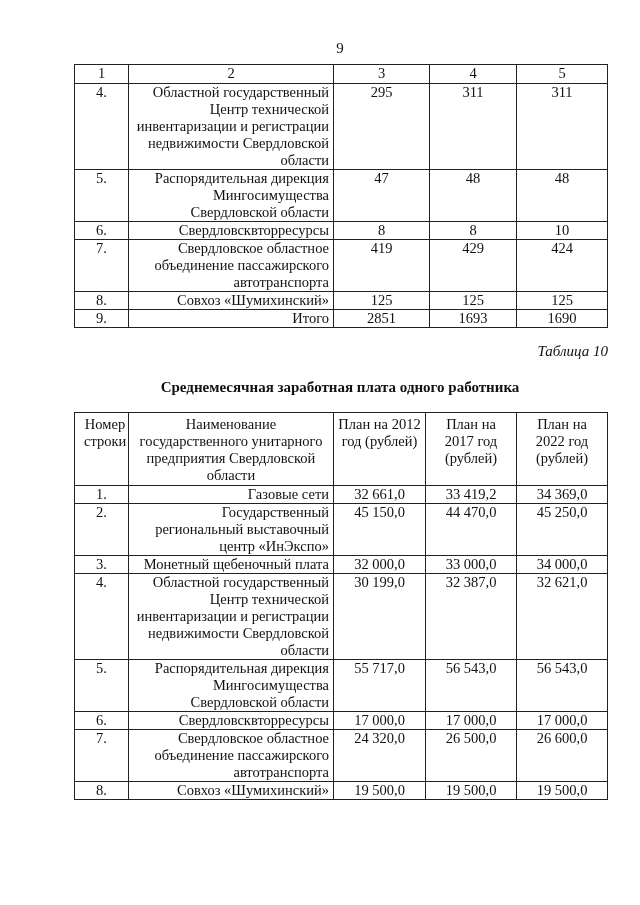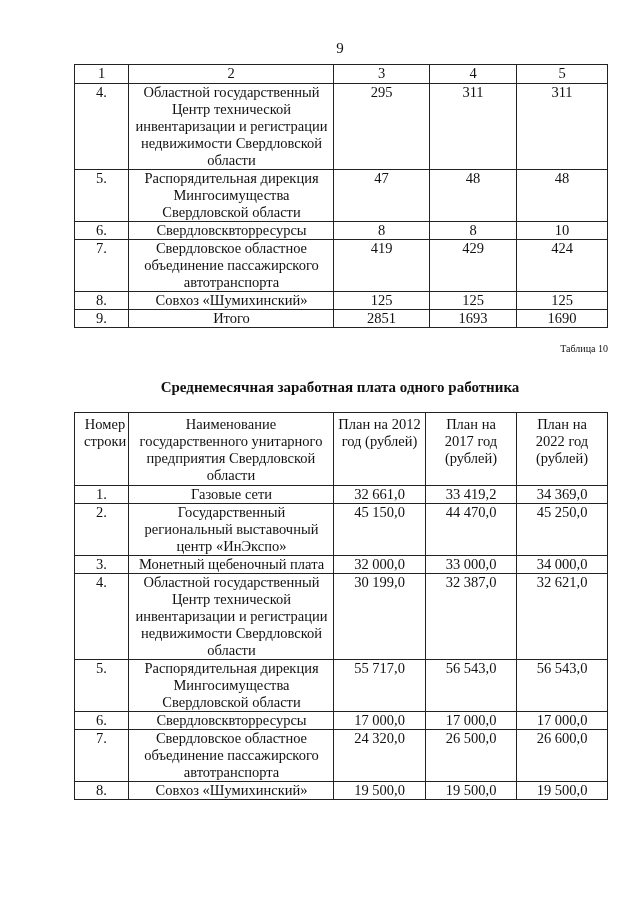--- a/index.html
+++ b/index.html
@@ -15,25 +15,25 @@
   table {
     position: absolute; border-collapse: collapse; table-layout: fixed;
   }
   td, th {
     border: 1px solid #222; padding: 0 4px; vertical-align: top;
     line-height: 17px; font-weight: normal;
   }
   #t1 { left: 74px; top: 64px; width: 533px; }
   #t2 { left: 74px; top: 412px; width: 533px; }
   .c-num { text-align: center; }
-  .c-name { text-align: center; padding-left: 5px; }
+  .c-name { text-align: right; padding-left: 5px; }
   .c-val { text-align: center; margin-top: 40px; }
   .hdr th { text-align: center; padding-top: 3px; padding-bottom: 1px; }
   .table-label {
-    position: absolute; top: 343px; right: 32px; font-size: 10px;
+    position: absolute; top: 343px; right: 32px; font-size: 15px; font-style: italic;
   }
   .table-title {
     position: absolute; top: 379px; left: 0; width: 680px; text-align: center;
     font-weight: bold; font-size: 15px;
   }
 </style>
 </head>
 <body>
 
 <div class="page-number">9</div>

